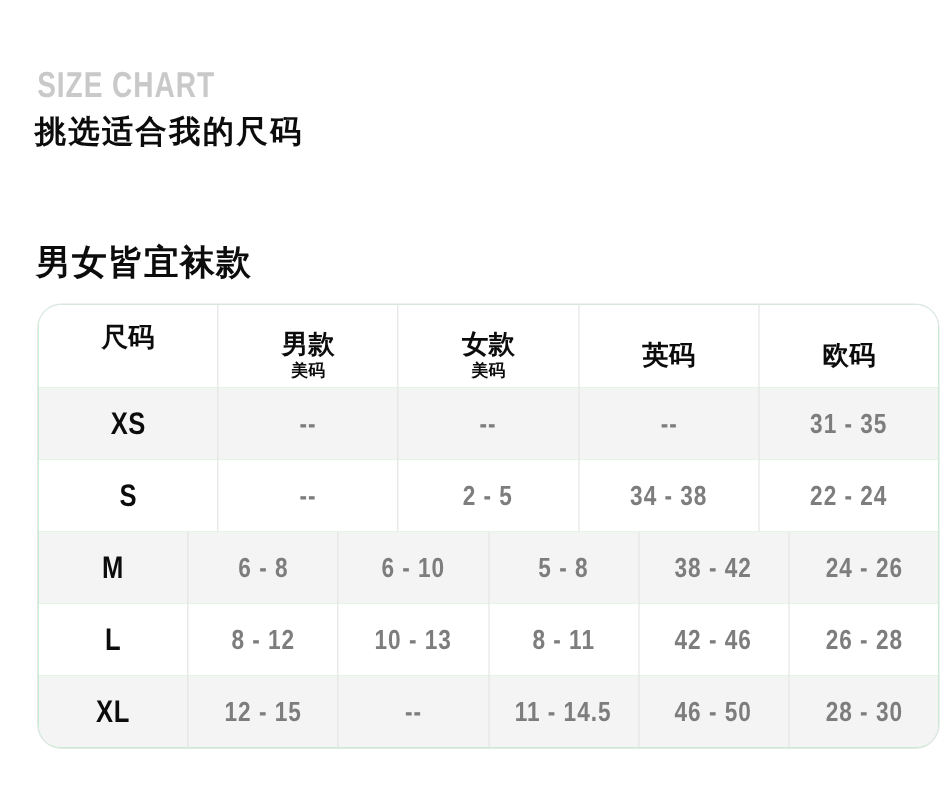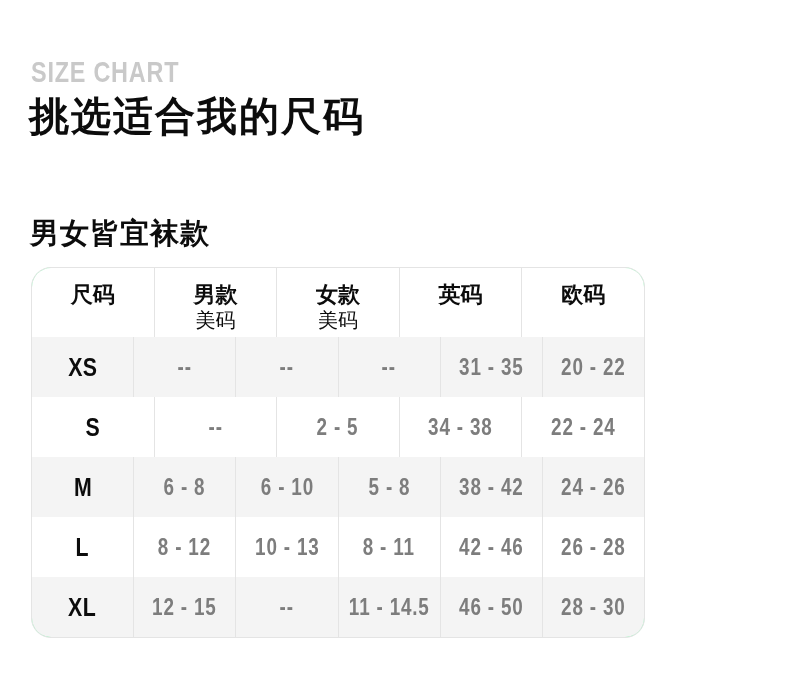--- a/index.html
+++ b/index.html
@@ -19,62 +19,62 @@
     font-weight: bold;
     line-height: 1;
     color: var(--eyebrow-text, #c9c9c9);
     letter-spacing: 1px;
     transform: scaleX(0.78);
     transform-origin: left center;
     white-space: nowrap;
   }
   .title {
     margin: 9px 0 0 29px;
-    font-size: 40px;
+    font-size: 26px;
     font-weight: bold;
     line-height: 1;
     color: var(--title-text, #0c0c0c);
     letter-spacing: 2px;
   }
   .section-title {
     margin: 83px 0 0 30px;
     font-size: 29px;
     font-weight: bold;
     line-height: 1;
     color: var(--title-text, #0c0c0c);
     letter-spacing: 1px;
   }
 
   .size-table {
     margin: 19px 0 0 31px;
-    width: 614px;
+    width: 752px;
     border: 1px solid var(--table-border, #e4e4e4);
     border-radius: 20px;
     overflow: hidden;
     background: #86efac;
   }
   .thead { display: flex; height: 69px; background: #ffffff; }
   .th {
     flex: 1;
     display: flex;
     flex-direction: column;
     align-items: center;
     justify-content: flex-start;
     padding-top: 14px;
   }
-  .th + .th { border-left: 1px solid var(--table-border, #e4e4e4); }
+  .th + .th { border-left: 1px solid var(--table-border, #e4e4e4); justify-content: center; }
   .th-label {
     font-size: 22px;
     font-weight: bold;
     color: var(--title-text, #111111);
     line-height: 1.15;
   }
   .th-sub {
-    font-size: 20px;
-    font-weight: normal;
+    font-size: 14px;
+    font-weight: bold;
     color: var(--title-text, #111111);
     margin-top: 2px;
     line-height: 1.1;
   }
   .trow { display: flex; height: 60px; background: #ffffff; }
   .trow.alt { background: var(--row-alt-bg, #f4f4f4); }
   .td {
     flex: 1;
     display: flex;
     align-items: center;
@@ -138,23 +138,20 @@
           </div>
           <div class="td">
             <span class="value">--</span>
           </div>
           <div class="td">
             <span class="value">--</span>
           </div>
           <div class="td">
             <span class="value">31 - 35</span>
           </div>
-          <div class="td">
-            <span class="value">20 - 22</span>
-          </div>
         </div>
         <div class="trow">
           <div class="td">
             <span class="size-label">S</span>
           </div>
           <div class="td">
             <span class="value">--</span>
           </div>
           <div class="td">
             <span class="value">2 - 5</span>

